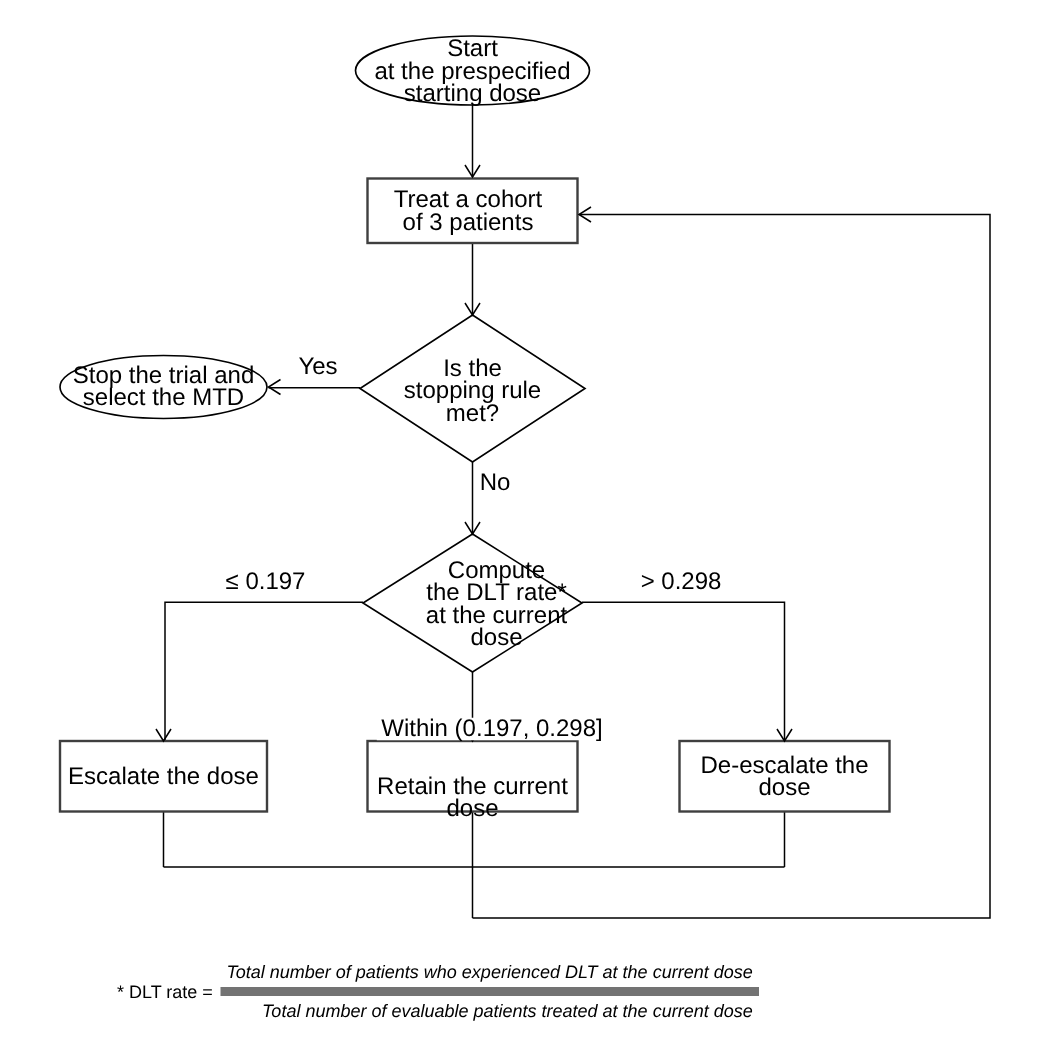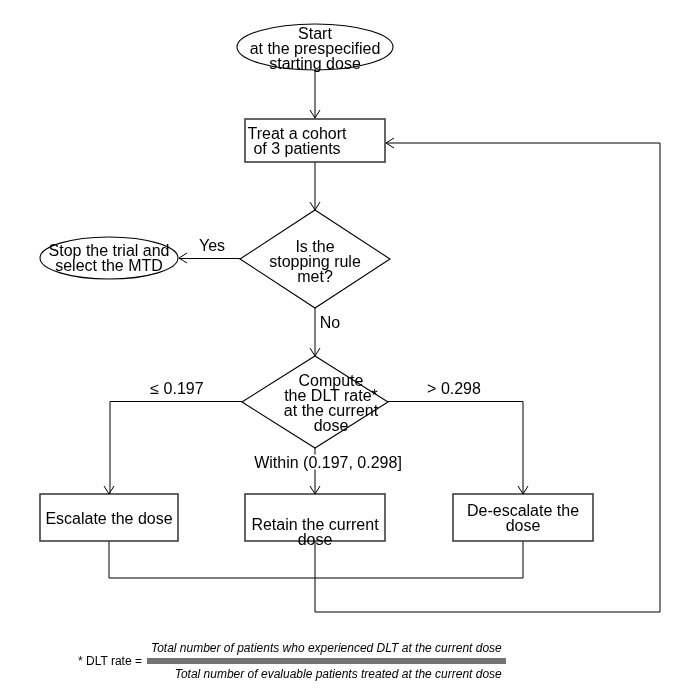--- a/index.html
+++ b/index.html
@@ -25,20 +25,21 @@
     transform: translate(-50%, -50%);
     text-align: center;
     white-space: pre-line;
     font-size: 16px;
     line-height: 15px;
     color: #000000;
   }
   .label.bg-white {
     background: #ffffff;
     padding: 0 3px;
+    margin-top: 24px;
   }
   .footnote {
     position: absolute;
     left: 78px;
     top: 641px;
     display: flex;
     align-items: center;
     font-size: 12px;
     color: #000000;
   }
@@ -97,21 +98,21 @@
          M310,348 L315,356 L320,348
          M104,486 L109,494 L114,486
          M310,486 L315,494 L320,486
          M518,486 L523,494 L528,486" fill="none" stroke="#000000" stroke-width="1"></path>
   </svg>
 
   <div class="label" style="left:315px; top:48px;">Start
 at the prespecified
 starting dose</div>
 
-  <div class="label" style="left:297px; top:141px;">Treat a cohort
+  <div class="label" style="left:312px; top:141px;">Treat a cohort
 of 3 patients</div>
 
   <div class="label" style="left:315px; top:261px;">Is the
 stopping rule
 met?</div>
 
   <div class="label" style="left:109px; top:258px;">Stop the trial and
 select the MTD</div>
 
   <div class="label" style="left:212px; top:245px;">Yes</div>

